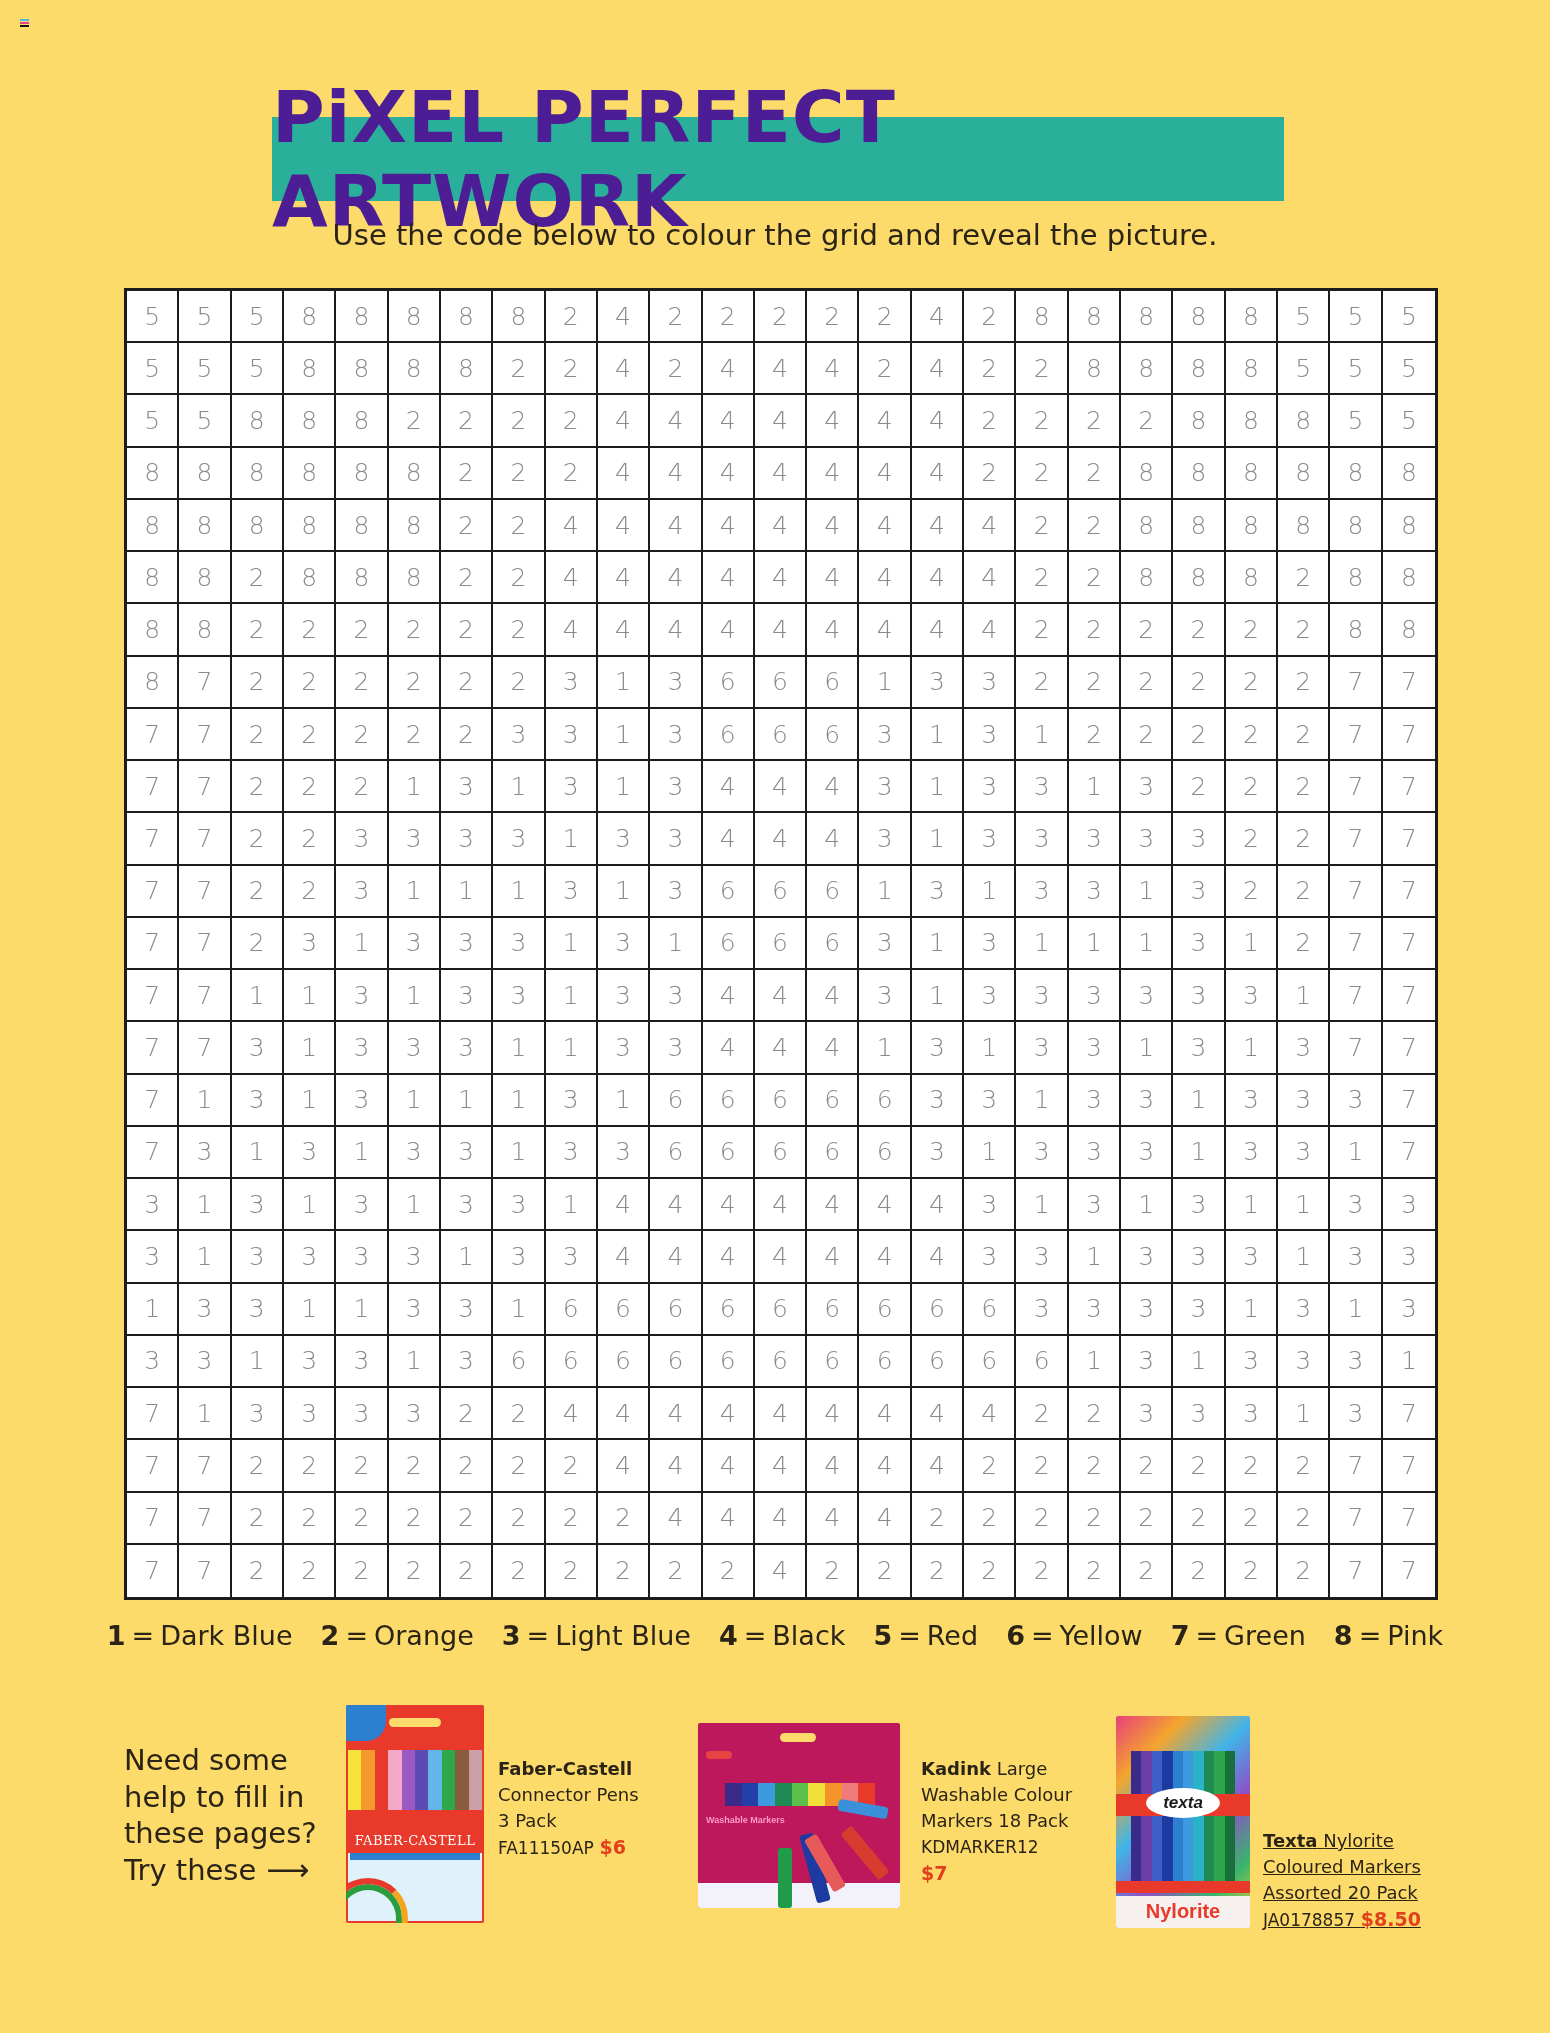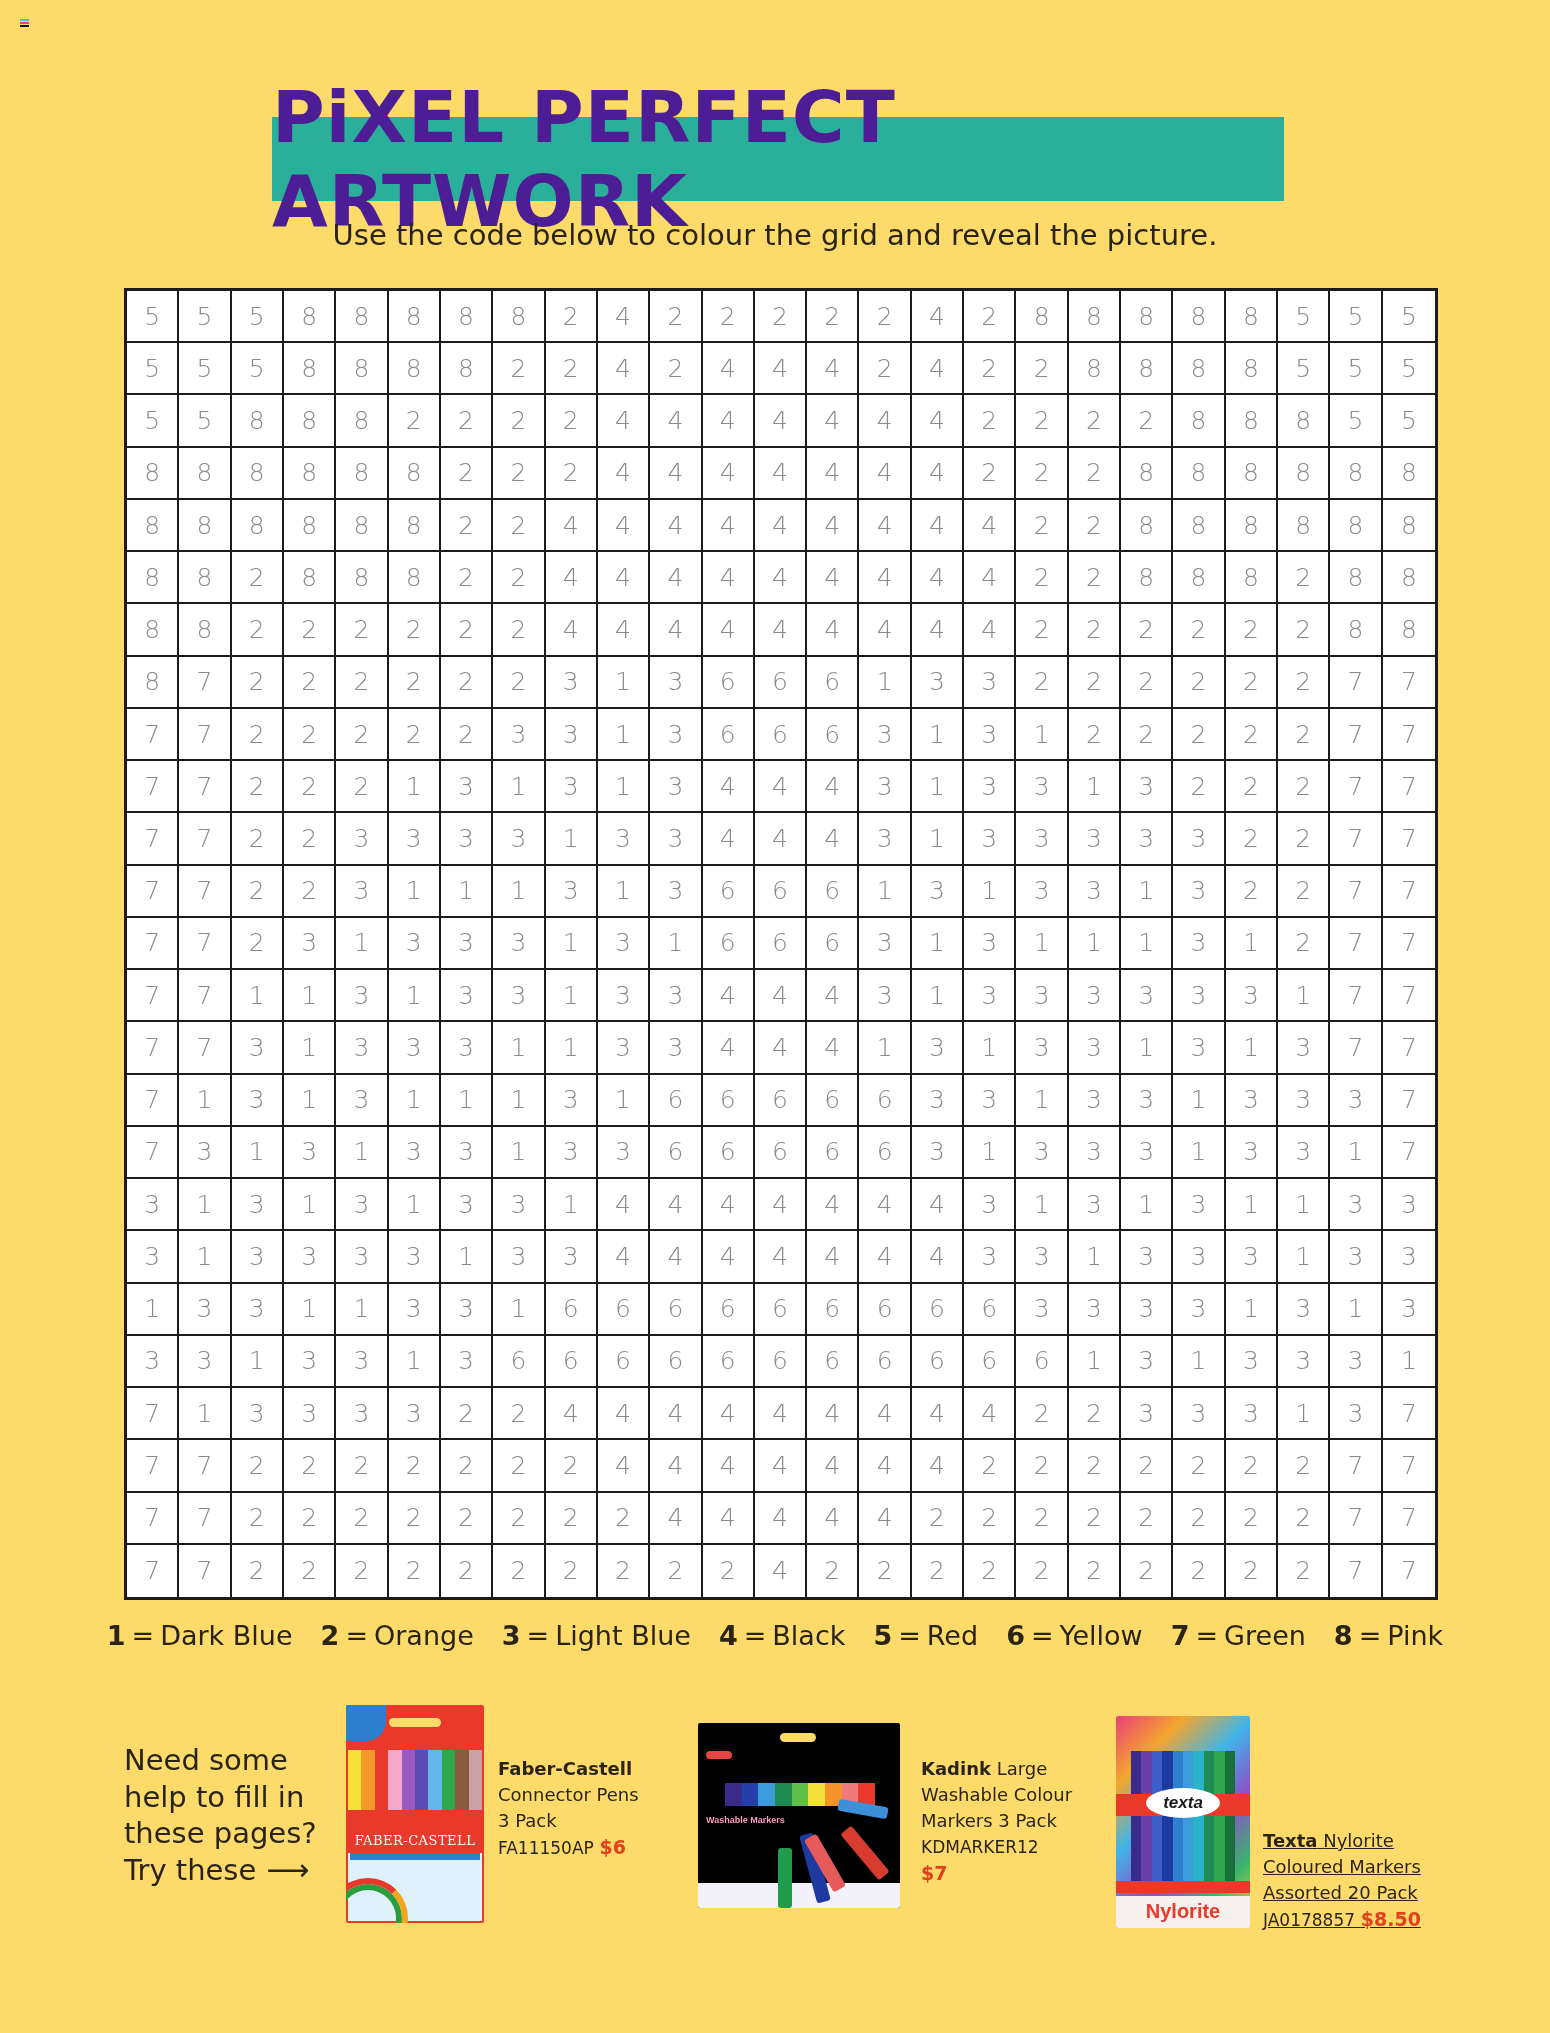--- a/index.html
+++ b/index.html
@@ -77,21 +77,21 @@
   .pack-fc .hole { position:absolute; left:43px; top:13px; width:52px; height:9px; background:#fddb6b; border-radius:5px; }
   .pack-fc .pens { position:absolute; left:2px; top:45px; width:134px; height:60px; display:flex; }
   .pack-fc .pens span { flex:1; }
   .pack-fc .logo { position:absolute; left:0; width:138px; top:128px; text-align:center; color:#fff; font-size:13px; font-family:"DejaVu Serif", serif; letter-spacing: 0.5px; }
   .pack-fc .scene { position:absolute; left:2px; top:148px; width:134px; height:68px; background:#dff1fb; }
   .pack-fc .scene .band { position:absolute; left:2px; top:0; width:130px; height:7px; background:#2d7fd0; }
   .pack-fc .rainbow { position:absolute; left:-20px; top:25px; width:80px; height:80px; border-radius:50%;
      border: 6px solid transparent; border-top-color:#e8392b; border-right-color:#f3a51c; box-shadow: 0 0 0 6px #2a9d3d inset; }
 
   
-  .pack-kd { left: 698px; top: 1723px; width: 202px; height: 185px; background: #000000; }
+  .pack-kd { left: 698px; top: 1723px; width: 202px; height: 185px; background: #be185d; }
   .pack-kd .hole { position:absolute; left:82px; top:10px; width:36px; height:9px; background:#fddb6b; border-radius:5px; }
   .pack-kd .badge { position:absolute; left:8px; top:28px; width:26px; height:8px; background:#e74343; border-radius:4px; }
   .pack-kd .markers { position:absolute; left:27px; top:60px; width:150px; height:23px; display:flex; }
   .pack-kd .markers span { flex:1; }
   .pack-kd .title { position:absolute; left:8px; top:92px; font-size:9px; color:#ff9ac1; font-weight:bold; }
   .pack-kd .bottom { position:absolute; left:0; top:160px; width:202px; height:25px; background:#f3f2fb; }
   .pack-kd .m1 { position:absolute; left:110px; top:110px; width:14px; height:70px; background:#1d3aa0; transform:rotate(-15deg); border-radius:3px; }
   .pack-kd .m2 { position:absolute; left:80px; top:125px; width:14px; height:60px; background:#1f9b4a; border-radius:3px; }
   .pack-kd .m3 { position:absolute; left:120px; top:110px; width:14px; height:60px; background:#e65a5a; transform:rotate(-30deg); border-radius:3px; }
   .pack-kd .m4 { position:absolute; left:160px; top:100px; width:14px; height:60px; background:#d73c2f; transform:rotate(-40deg); border-radius:3px; }
@@ -814,21 +814,21 @@
   <div class="bottom"></div>
   <div class="m5"></div>
     <div class="m1"></div>
     <div class="m2"></div>
     <div class="m3"></div>
     <div class="m4"></div>
 </div>
 <div class="product-text" style="left:921px; top:1756px;">
   <div><span class="brand">Kadink</span> <span>Large</span></div>
   <div>Washable Colour</div>
-  <div>Markers 3 Pack</div>
+  <div>Markers 18 Pack</div>
   <div class="code">KDMARKER12</div>
   <div class="price">$7</div>
 </div>
 
 <div class="product-img pack-tx">
   <div class="window">
     <span style="background:#3a2a8a"></span>
       <span style="background:#6b3fa8"></span>
       <span style="background:#3f5fc8"></span>
     <span style="background:#1d3aa0"></span>

